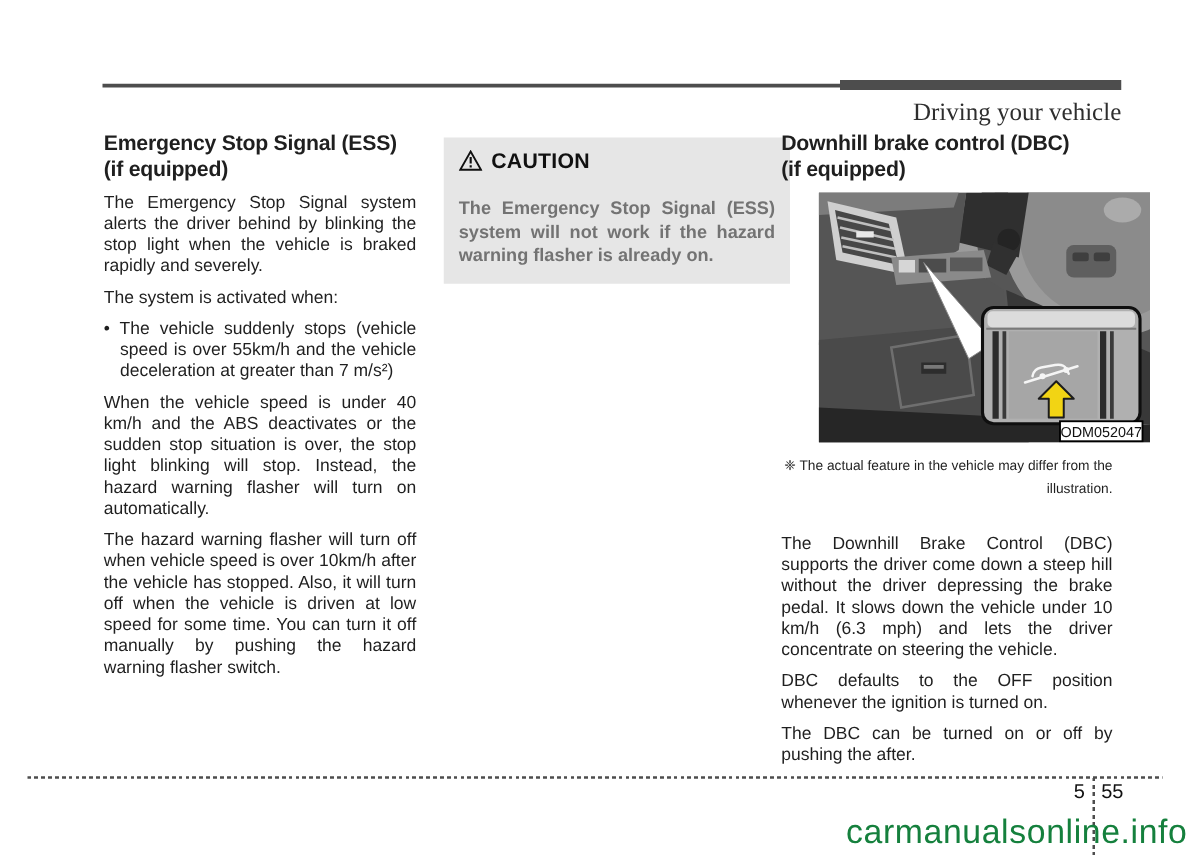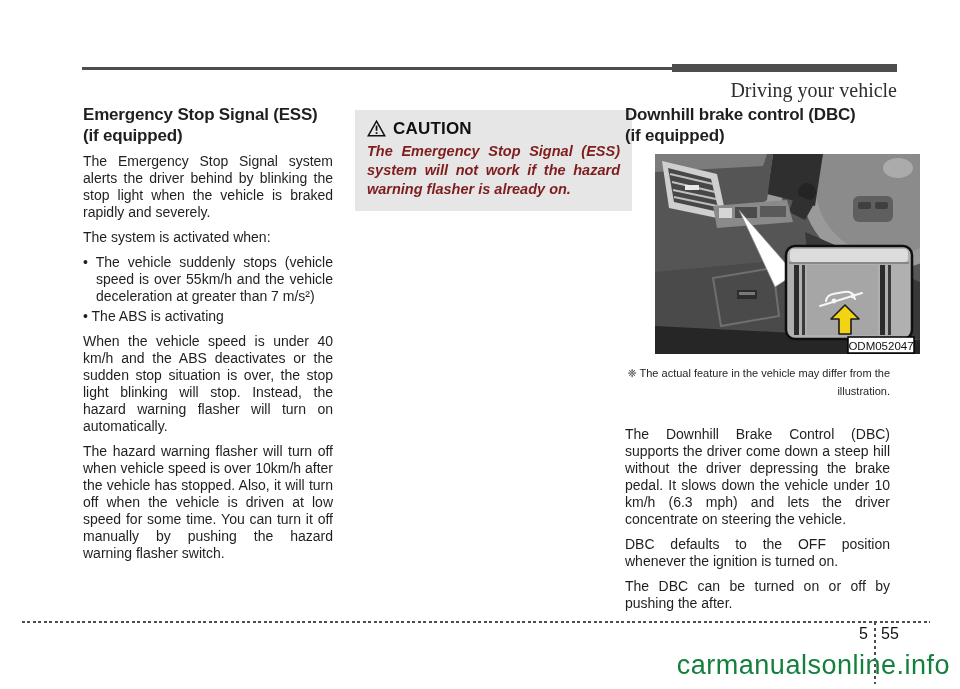--- a/index.html
+++ b/index.html
@@ -28,22 +28,22 @@
 
   p.body { margin:0 0 8px 0; }
 
   ul.bullets { list-style:none; margin:0 0 8px 0; padding:0; }
   ul.bullets li { padding-left:13px; text-indent:-13px; margin:0 0 3px 0; text-align:justify; }
 
   
   .caution-box { background:#e6e6e6; padding:10px 12px 12px 12px; }
   .caution-title-row { display:flex; align-items:center; gap:7px; }
   .caution-title { font-weight:bold; font-size:17px; letter-spacing:0.2px; color:#111; }
-  .caution-body { margin-top:5px; font-weight:bold; font-style:italic;
-                  font-size:14.5px; line-height:19px; text-align:justify; color:#7f1d1d; }
+  .caution-body { margin-top:21px; font-weight:bold; 
+                  font-size:14.5px; line-height:19px; text-align:justify; color:#737373; }
 
   
   .figure { margin:8px 0 10px 0; line-height:0;padding-left:30px; }
   .note { font-size:11px; line-height:18px; text-align:right;
           padding-left:15px; text-indent:-15px; margin:0 0 26px 0; }
 
   
   .footer-dash {
     position:absolute; left:22px; top:621px; width:908px; height:2px;
     background:repeating-linear-gradient(90deg,#4d4d4d 0 3px,transparent 3px 5.5px);
@@ -70,21 +70,20 @@
 
   <div class="col col-left">
     <div class="section-head-wrap">
       <div class="section-head">Emergency Stop Signal (ESS)</div>
       <div class="section-head">(if equipped)</div>
     </div>
     <p class="body">The Emergency Stop Signal system alerts the driver behind by blinking the stop light when the vehicle is braked rapidly and severely.</p>
     <p class="body">The system is activated when:</p>
     <ul class="bullets">
       <li><span>•</span> <span>The vehicle suddenly stops (vehicle speed is over 55km/h and the vehicle deceleration at greater than 7 m/s²)</span></li>
-      <li><span>•</span> <span>The ABS is activating</span></li>
     </ul>
     <p class="body">When the vehicle speed is under 40 km/h and the ABS deactivates or the sudden stop situation is over, the stop light blinking will stop. Instead, the hazard warning flasher will turn on automatically.</p>
     <p class="body">The hazard warning flasher will turn off when vehicle speed is over 10km/h after the vehicle has stopped. Also, it will turn off when the vehicle is driven at low speed for some time. You can turn it off manually by pushing the hazard warning flasher switch.</p>
   </div>
 
   <div class="col col-mid">
     <div class="caution-box">
       <div class="caution-title-row">
         <svg width="19" height="17" viewBox="0 0 19 17">
           <polygon points="9.5,1.2 17.8,15.8 1.2,15.8" fill="none" stroke="#111" stroke-width="1.5" stroke-linejoin="miter"></polygon>

